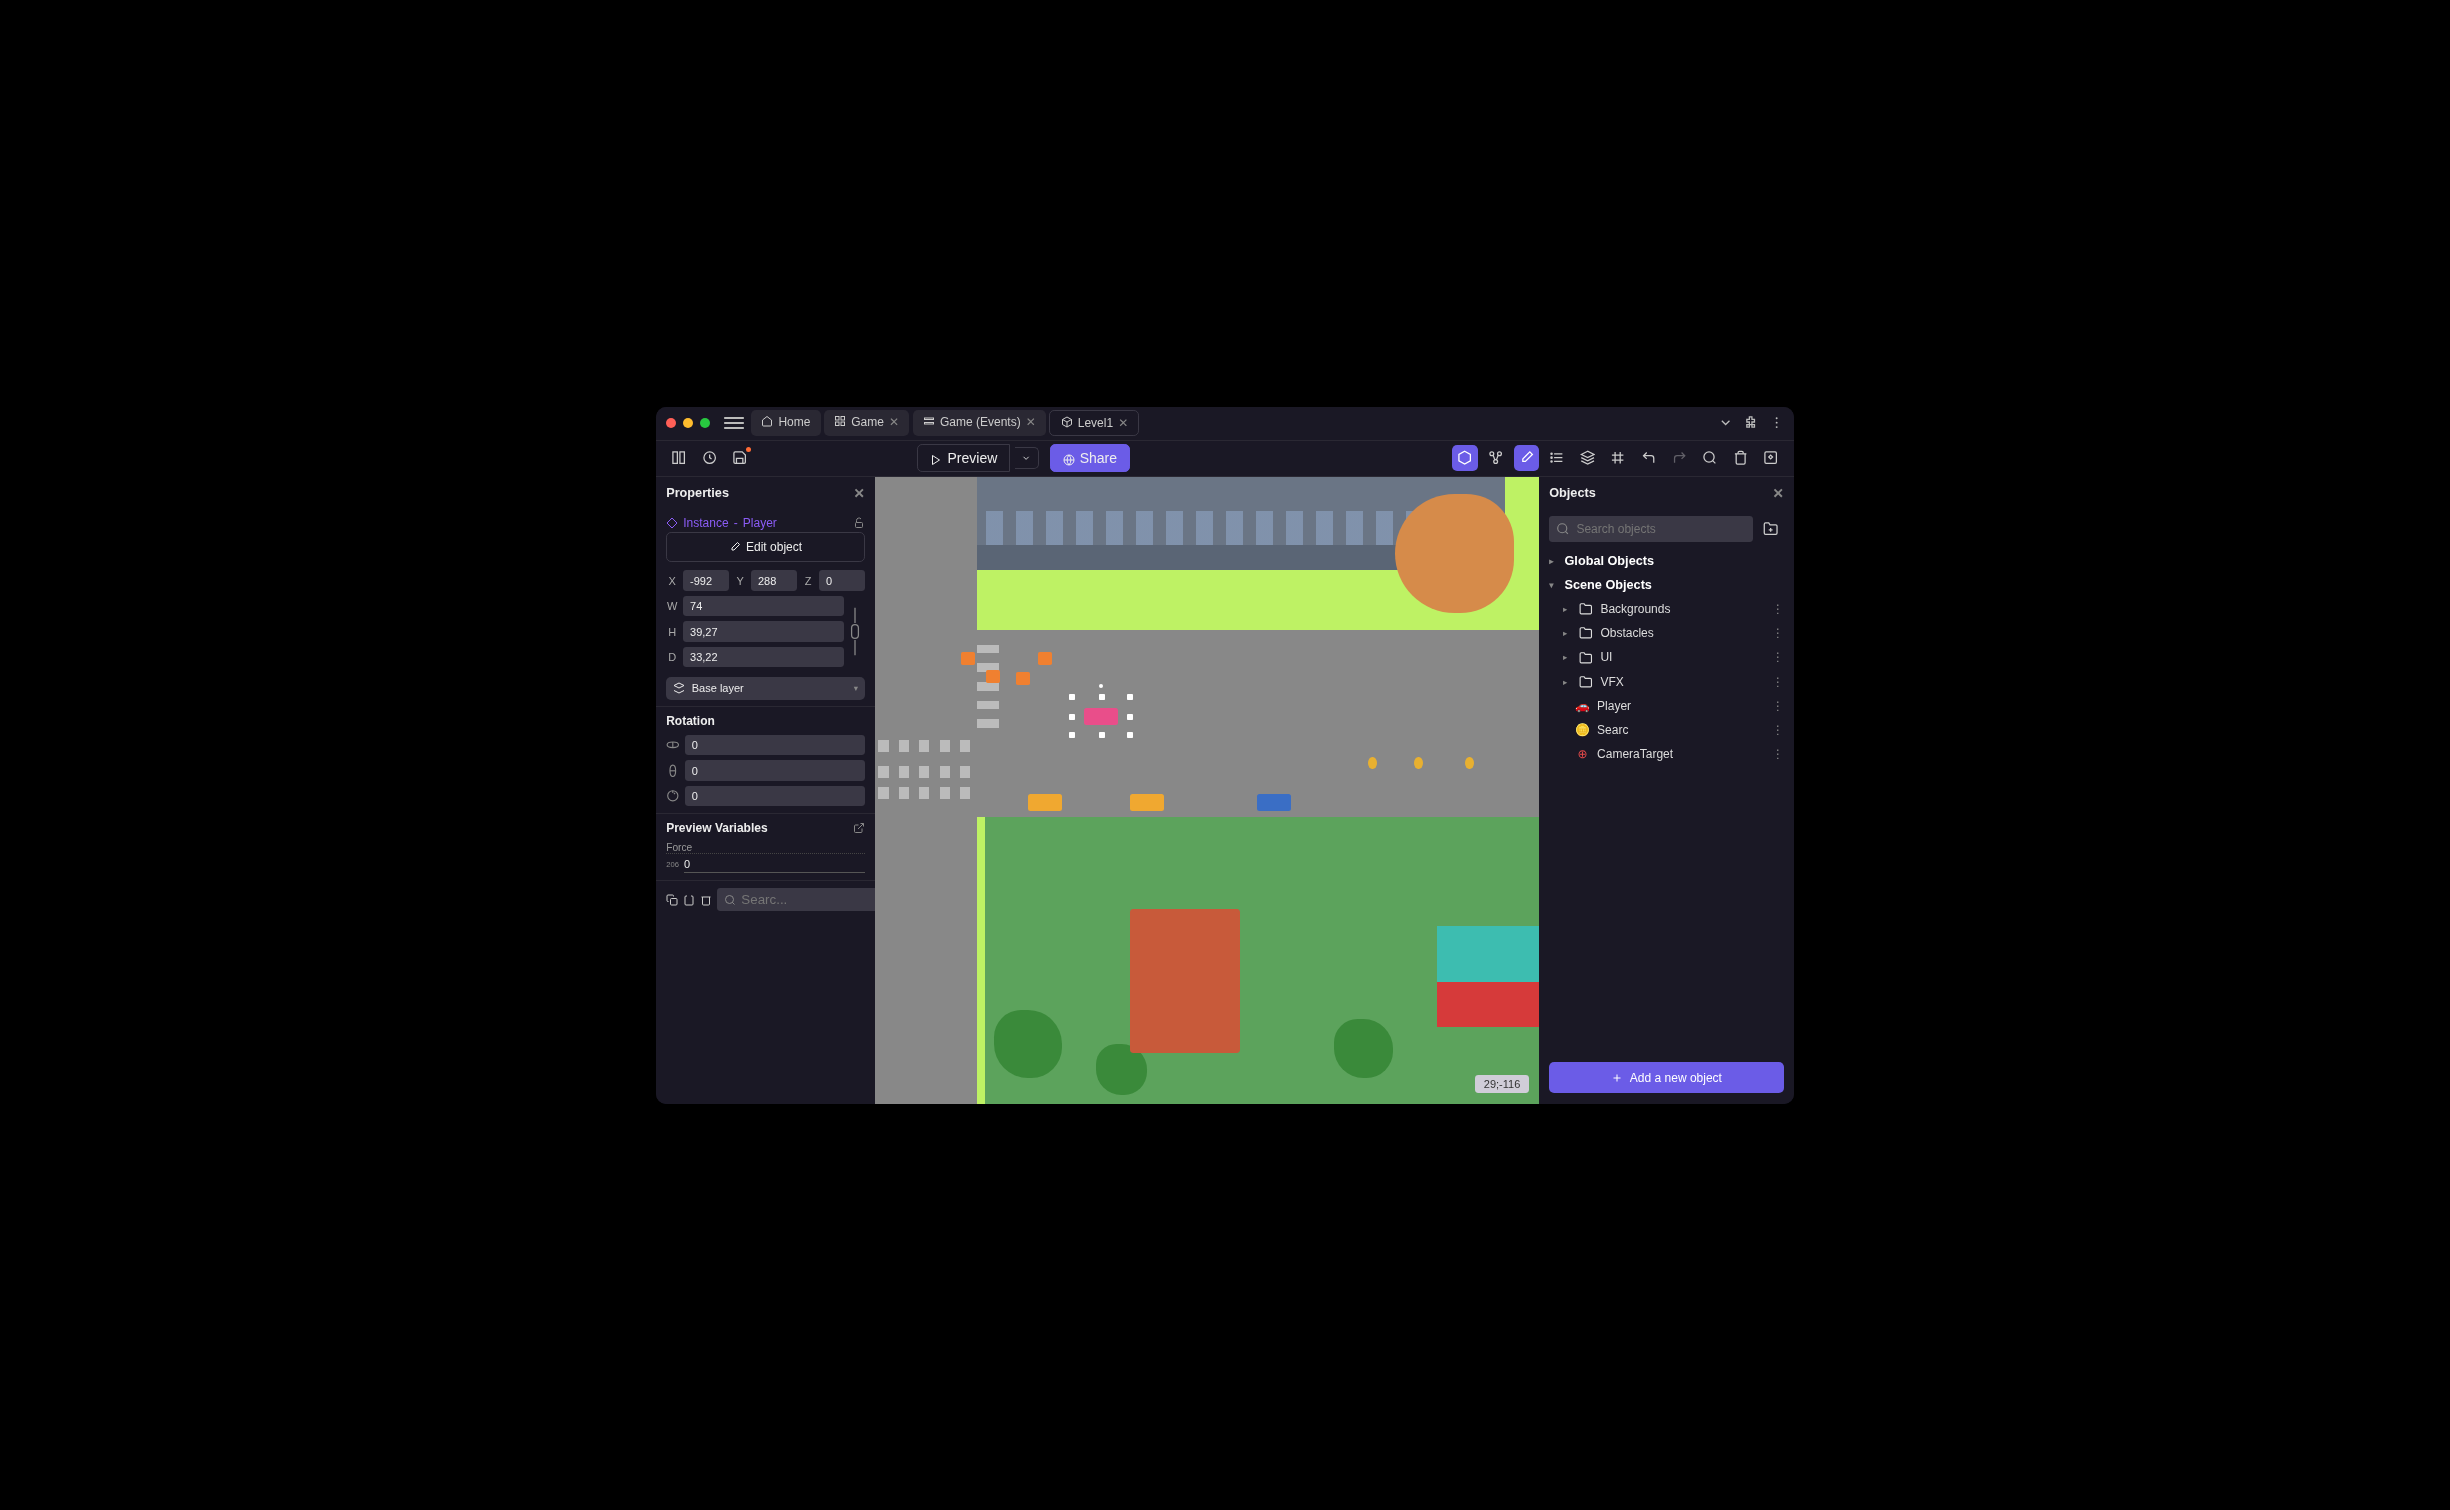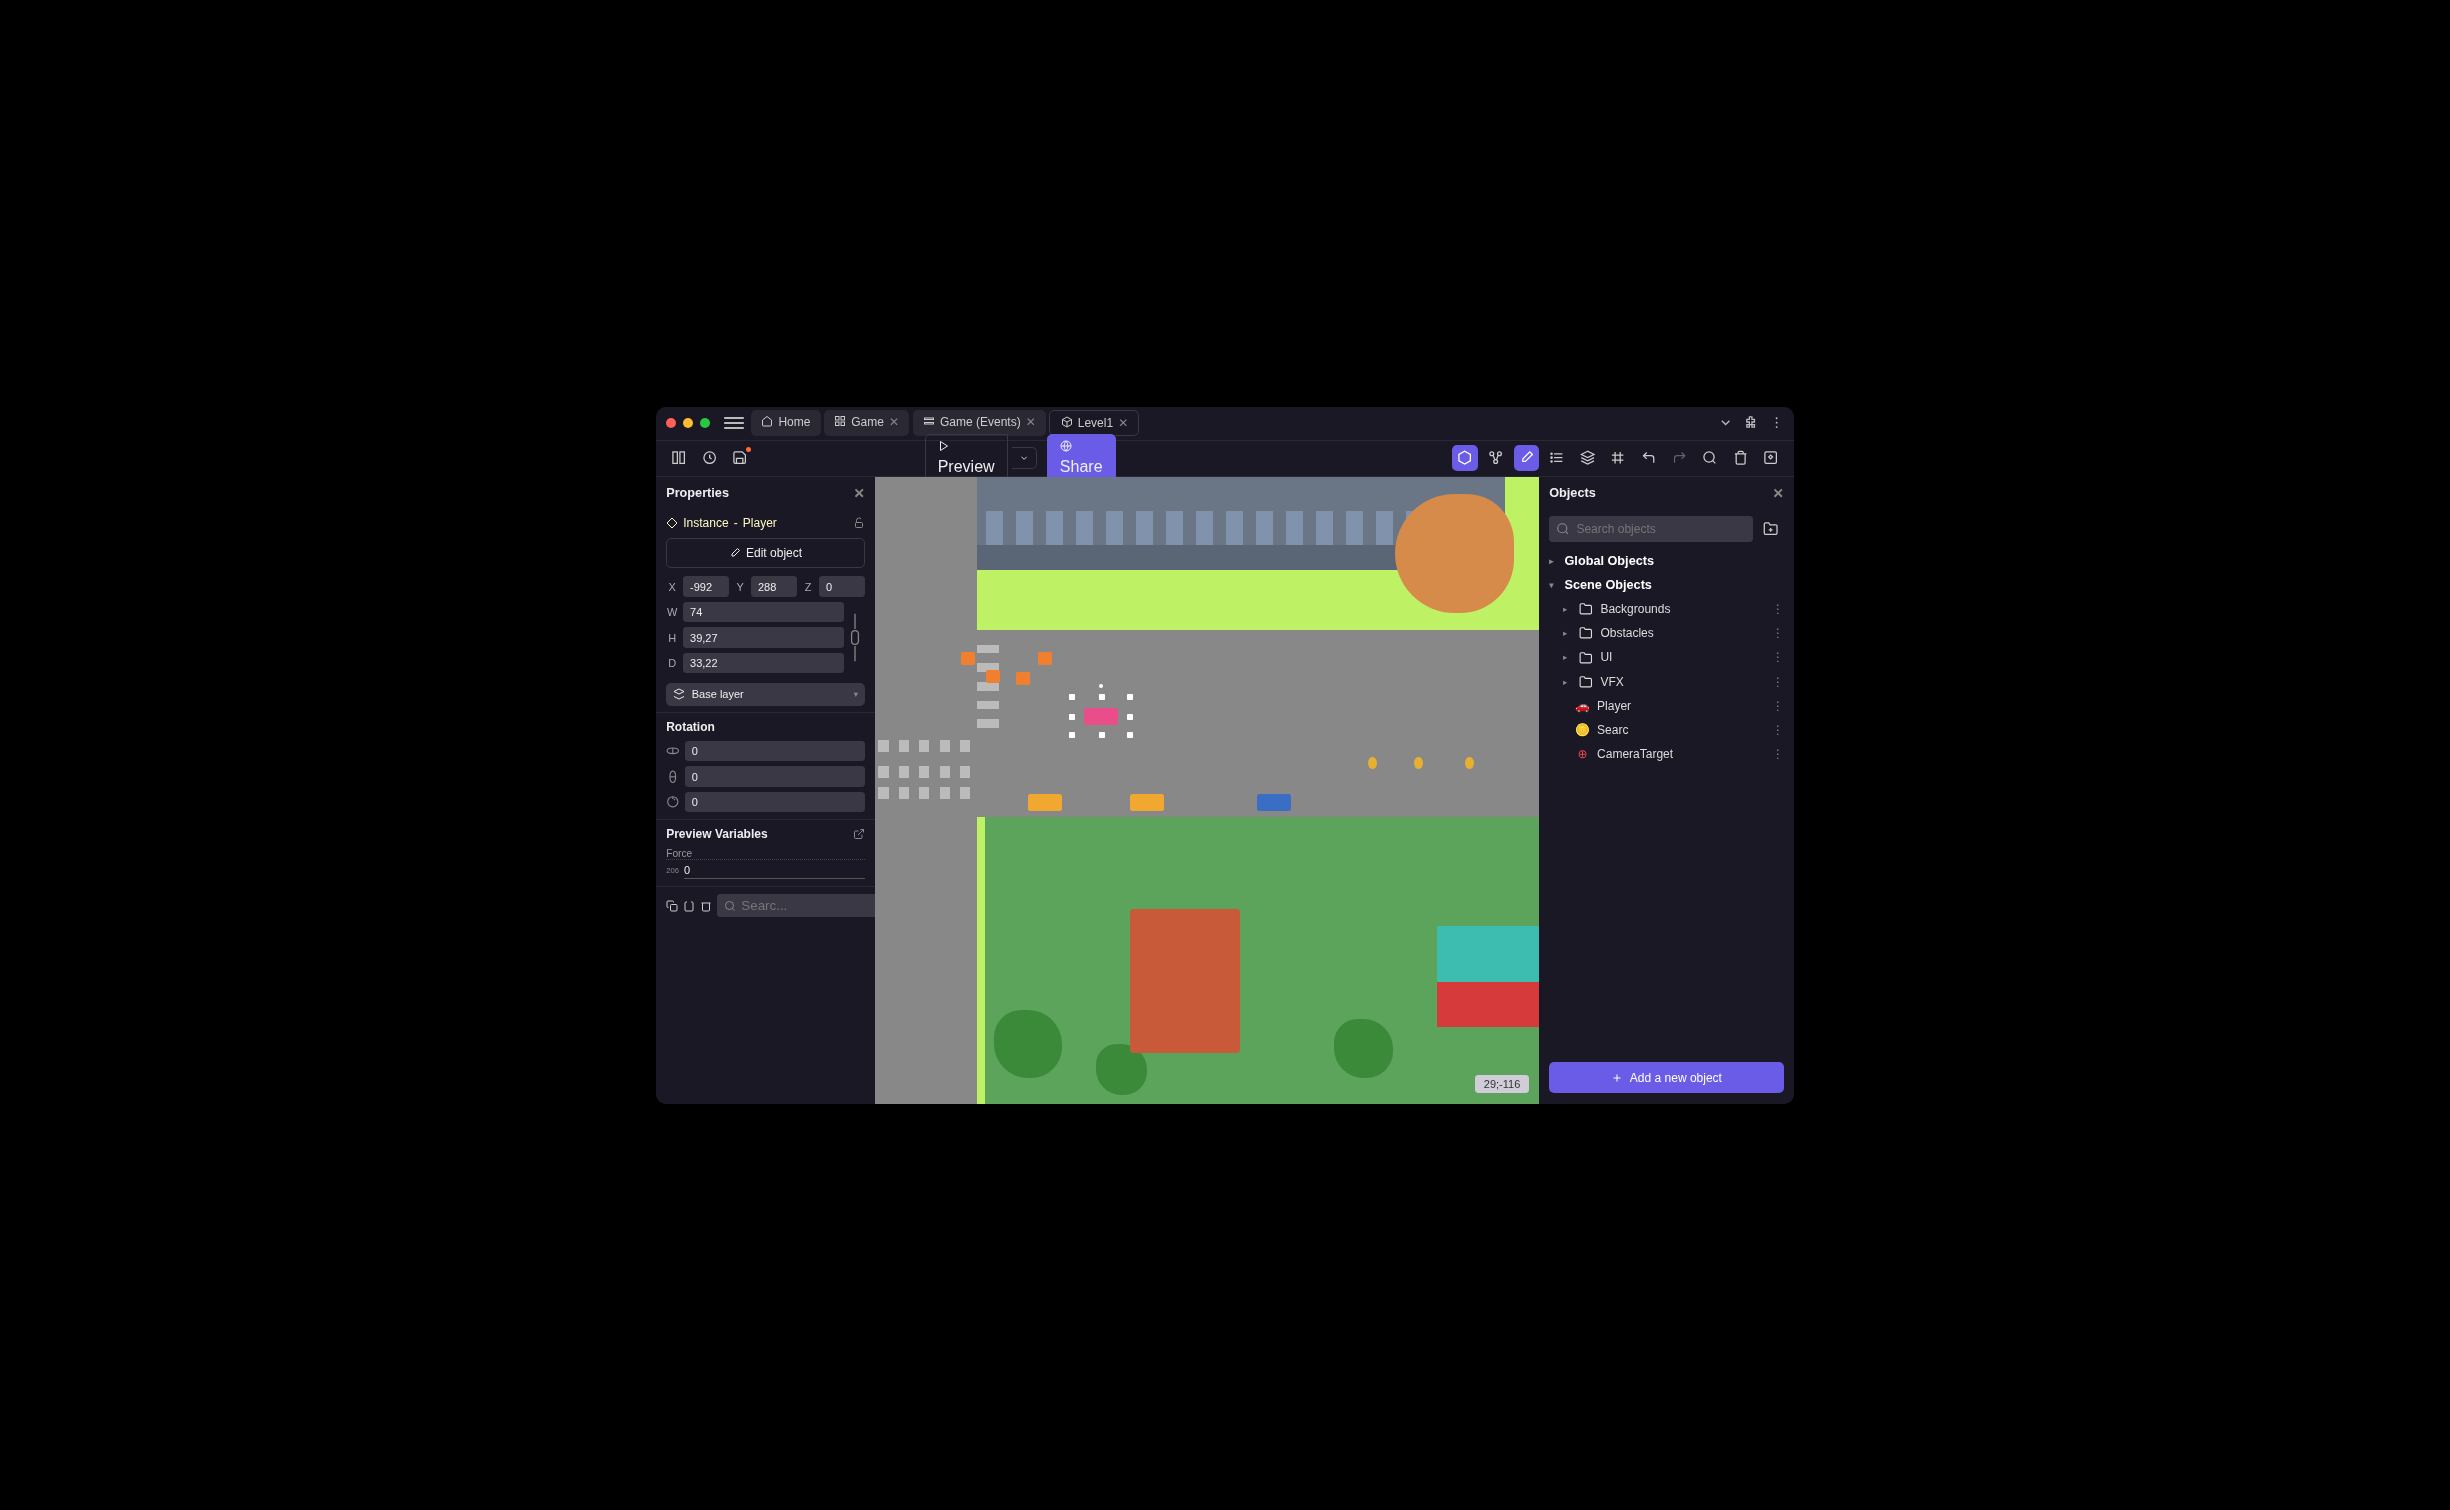--- a/index.html
+++ b/index.html
@@ -22,33 +22,33 @@
 
 
 .toolbar { height: 36px; display: flex; align-items: center; padding: 0 10.2px; gap: 6.8px; border-bottom: 0.8px solid #2a2833; }
 .toolbar .left, .toolbar .right { display: flex; gap: 5.1px; align-items: center; }
 .toolbar .right { margin-left: auto; }
 .toolbar .center { margin: 0 auto; display: flex; gap: 5.1px; align-items: center; }
 .icbtn { width: 25.5px; height: 25.5px; border-radius: 5.1px; display: flex; align-items: center; justify-content: center; cursor: pointer; color: #ccc; }
 .icbtn.active { background: #6b5ce7; color: #fff; }
 .dot-badge { position: relative; }
 .dot-badge::after { content: ""; position: absolute; top: 1.7px; right: 1.7px; width: 5.1px; height: 5.1px; background: #ff6b35; border-radius: 50%; }
-.btn { padding: 5.1px 12px; border: 0.8px solid #3a3845; border-radius: 5.1px; background: transparent; color: #eee; font-size: 16px; display: flex; align-items: flex-start; gap: 5.1px; cursor: pointer; flex-direction: column; }
+.btn { padding: 5.1px 12px; border: 0.8px solid #3a3845; border-radius: 5.1px; background: transparent; color: #eee; font-size: 14px; display: flex; align-items: flex-end; gap: 5.1px; cursor: pointer; }
 .btn.primary { background: #6b5ce7; border-color: #6b5ce7; }
 .btn.dropdown-arrow { padding: 5.1px 6.8px; border-left: none; border-radius: 0 5.1px 5.1px 0; margin-left: -0.8px; }
 
 
 .body { flex: 1; display: flex; overflow: hidden; }
 
 
 .panel { width: 219px; background: #1a1825; display: flex; flex-direction: column; color: #eee; overflow-y: auto; }
 .panel-header { display: flex; align-items: center; justify-content: space-between; padding: 8.5px 10.2px; font-weight: 600; font-size: 12.7px; }
 .panel-header .close { color: #888; cursor: pointer; font-size: 13.6px; }
 .section { padding: 6.8px 10.2px; border-bottom: 0.8px solid #2a2833; }
-.instance-row { display: flex; align-items: center; gap: 5.1px; font-size: 12px; color: #fef9c3; margin-bottom: 8px; }
+.instance-row { display: flex; align-items: center; gap: 5.1px; font-size: 12px; color: #8b5cf6; margin-bottom: 2px; }
 .instance-row .lock { margin-left: auto; color: #888; }
 .edit-btn { width: 100%; padding: 6.8px; border: 0.8px solid #3a3845; border-radius: 5.1px; background: transparent; color: #eee; font-size: 12px; display: flex; align-items: center; justify-content: center; gap: 5.1px; cursor: pointer; }
 .coord-grid { display: flex; flex-direction: column; gap: 5.1px; margin-top: 8.5px; }
 .coord-row { display: flex; gap: 5.1px; align-items: center; }
 .coord-row label { width: 12px; font-size: 11px; color: #aaa; text-align: center; }
 .coord-row input, .num-input { flex: 1; background: #3a3845; border: none; border-radius: 3.4px; padding: 4.2px 6.8px; color: #eee; font-size: 11px; min-width: 0; }
 .layer-select { display: flex; align-items: center; gap: 6.8px; background: #3a3845; border-radius: 5px; padding: 5.1px 6.8px; font-size: 11px; color: #eee; margin-top: 5.1px; cursor: pointer; }
 .layer-select .arrow { margin-left: auto; color: #888; font-size: 8.5px; }
 .dim-wrap { position: relative; display: flex; align-items: center; }
 .dim-col { flex: 1; display: flex; flex-direction: column; gap: 5.1px; }

